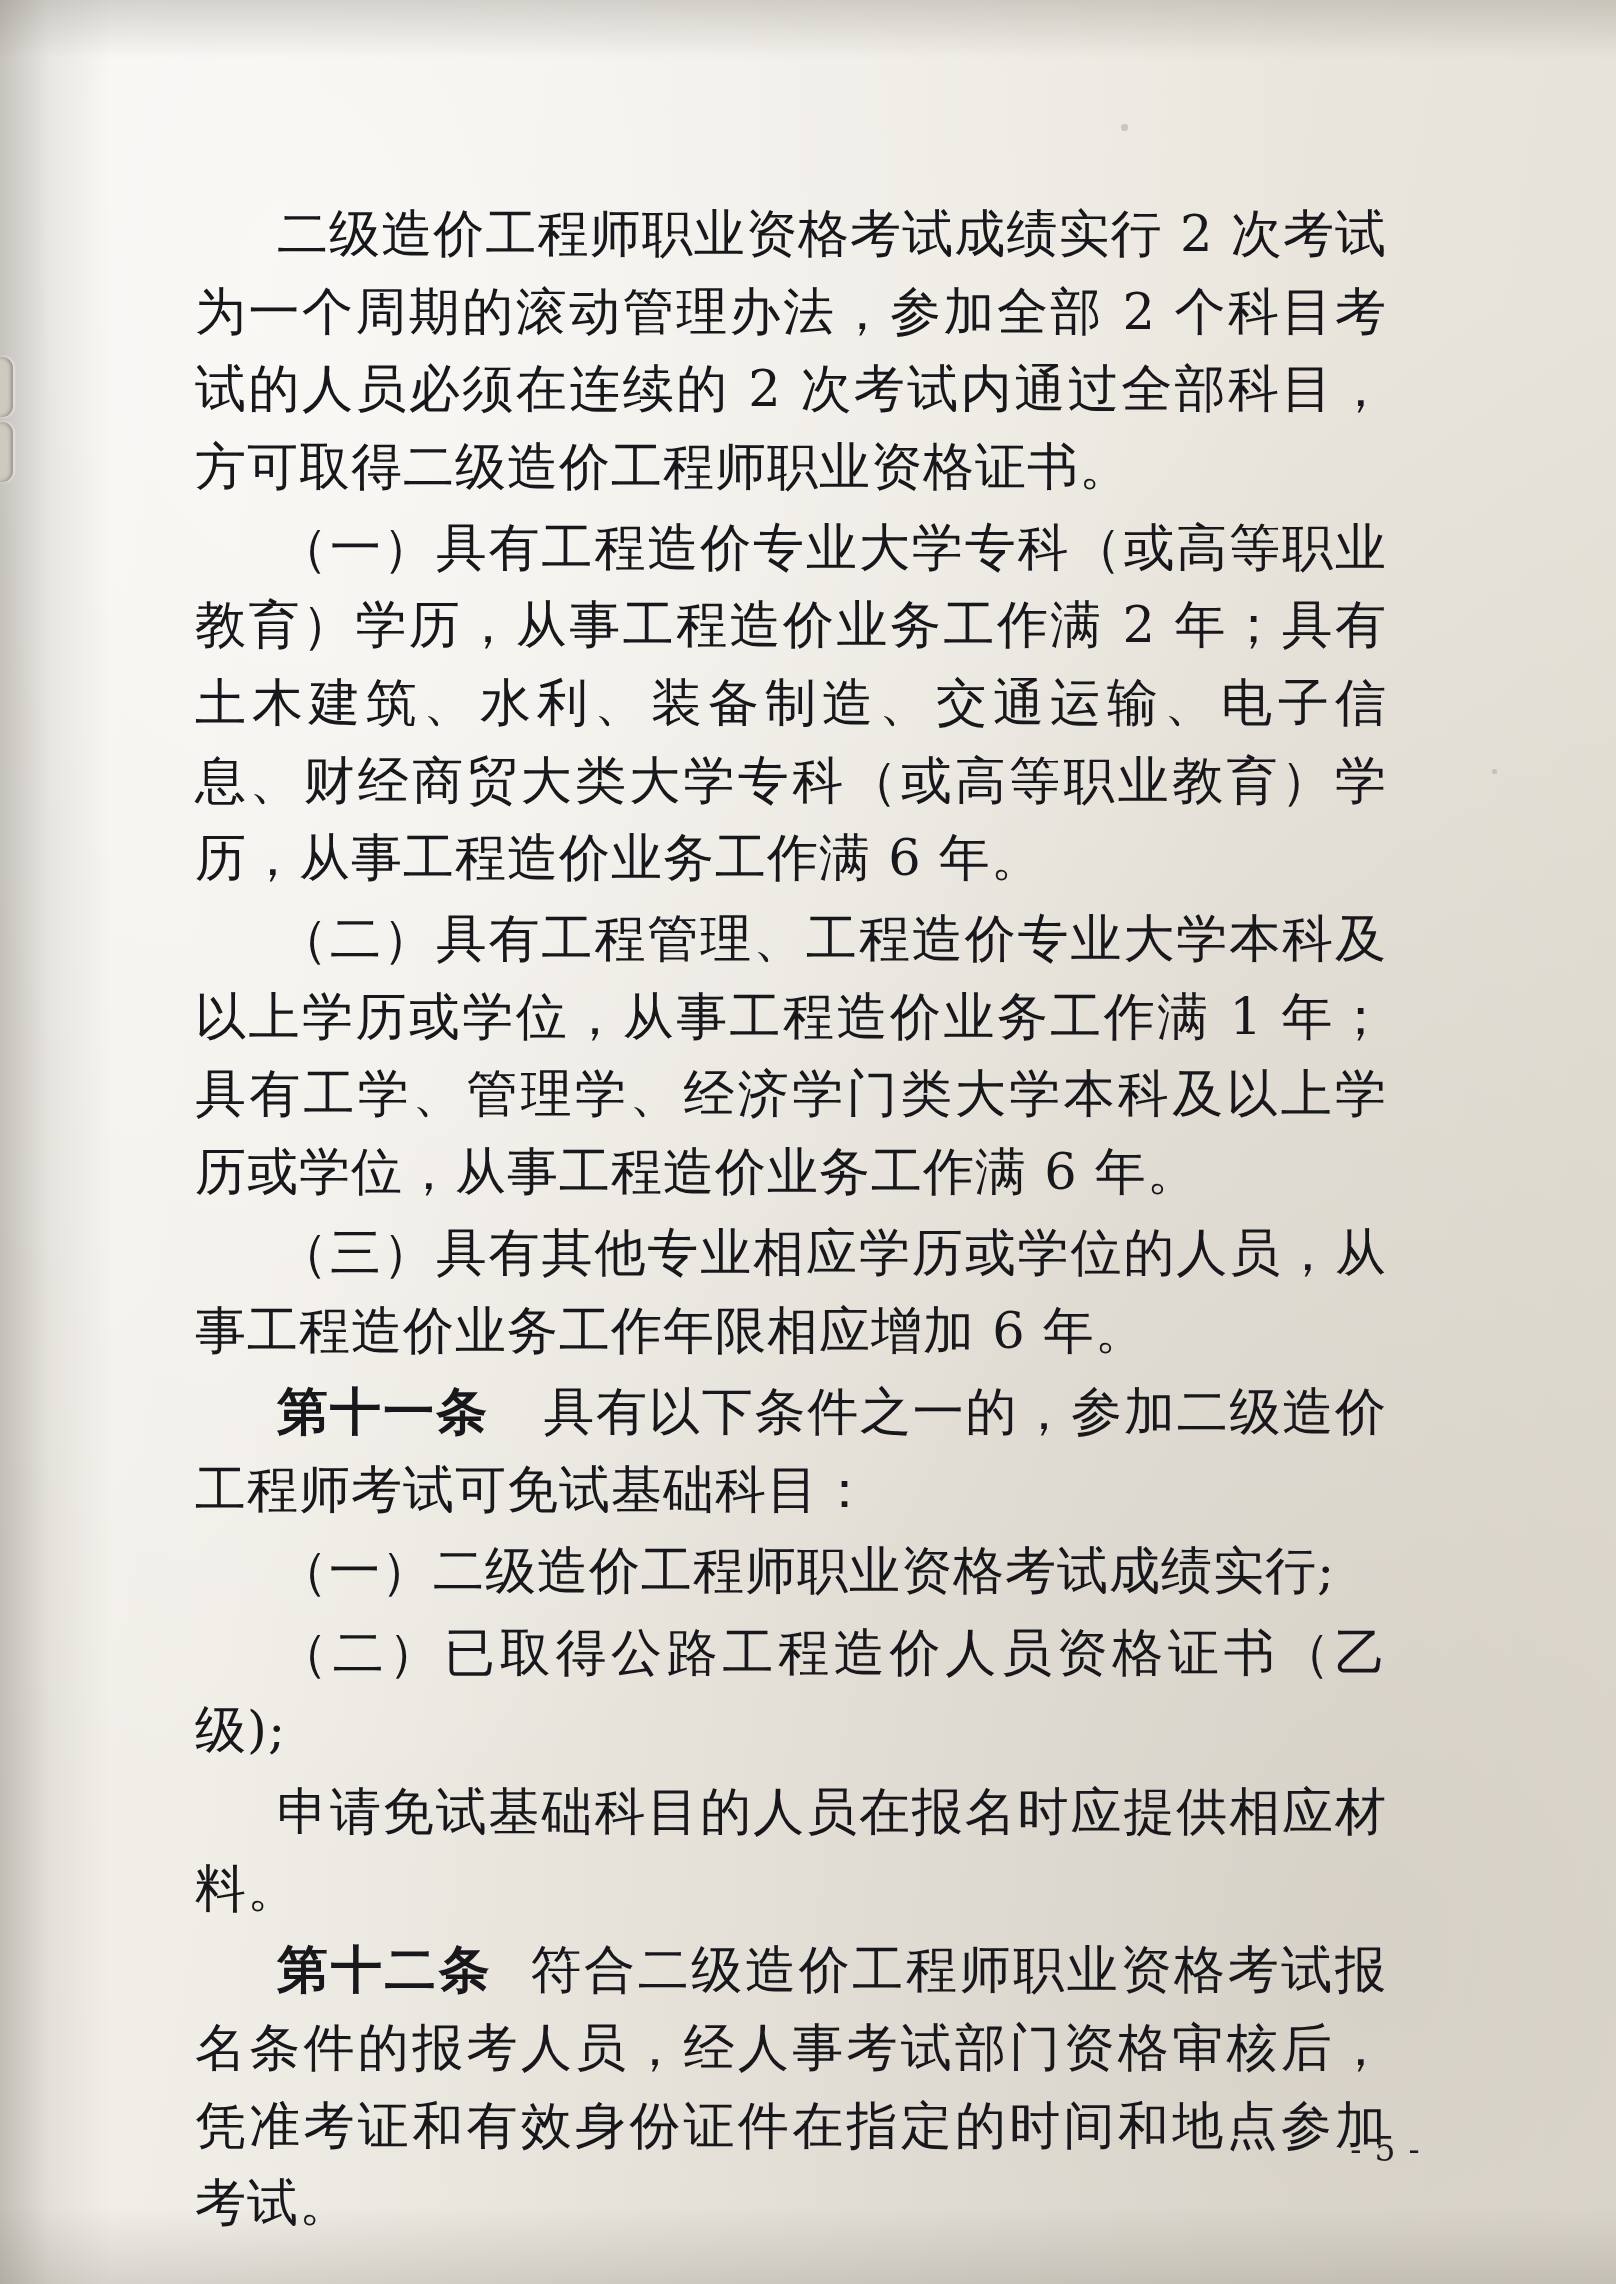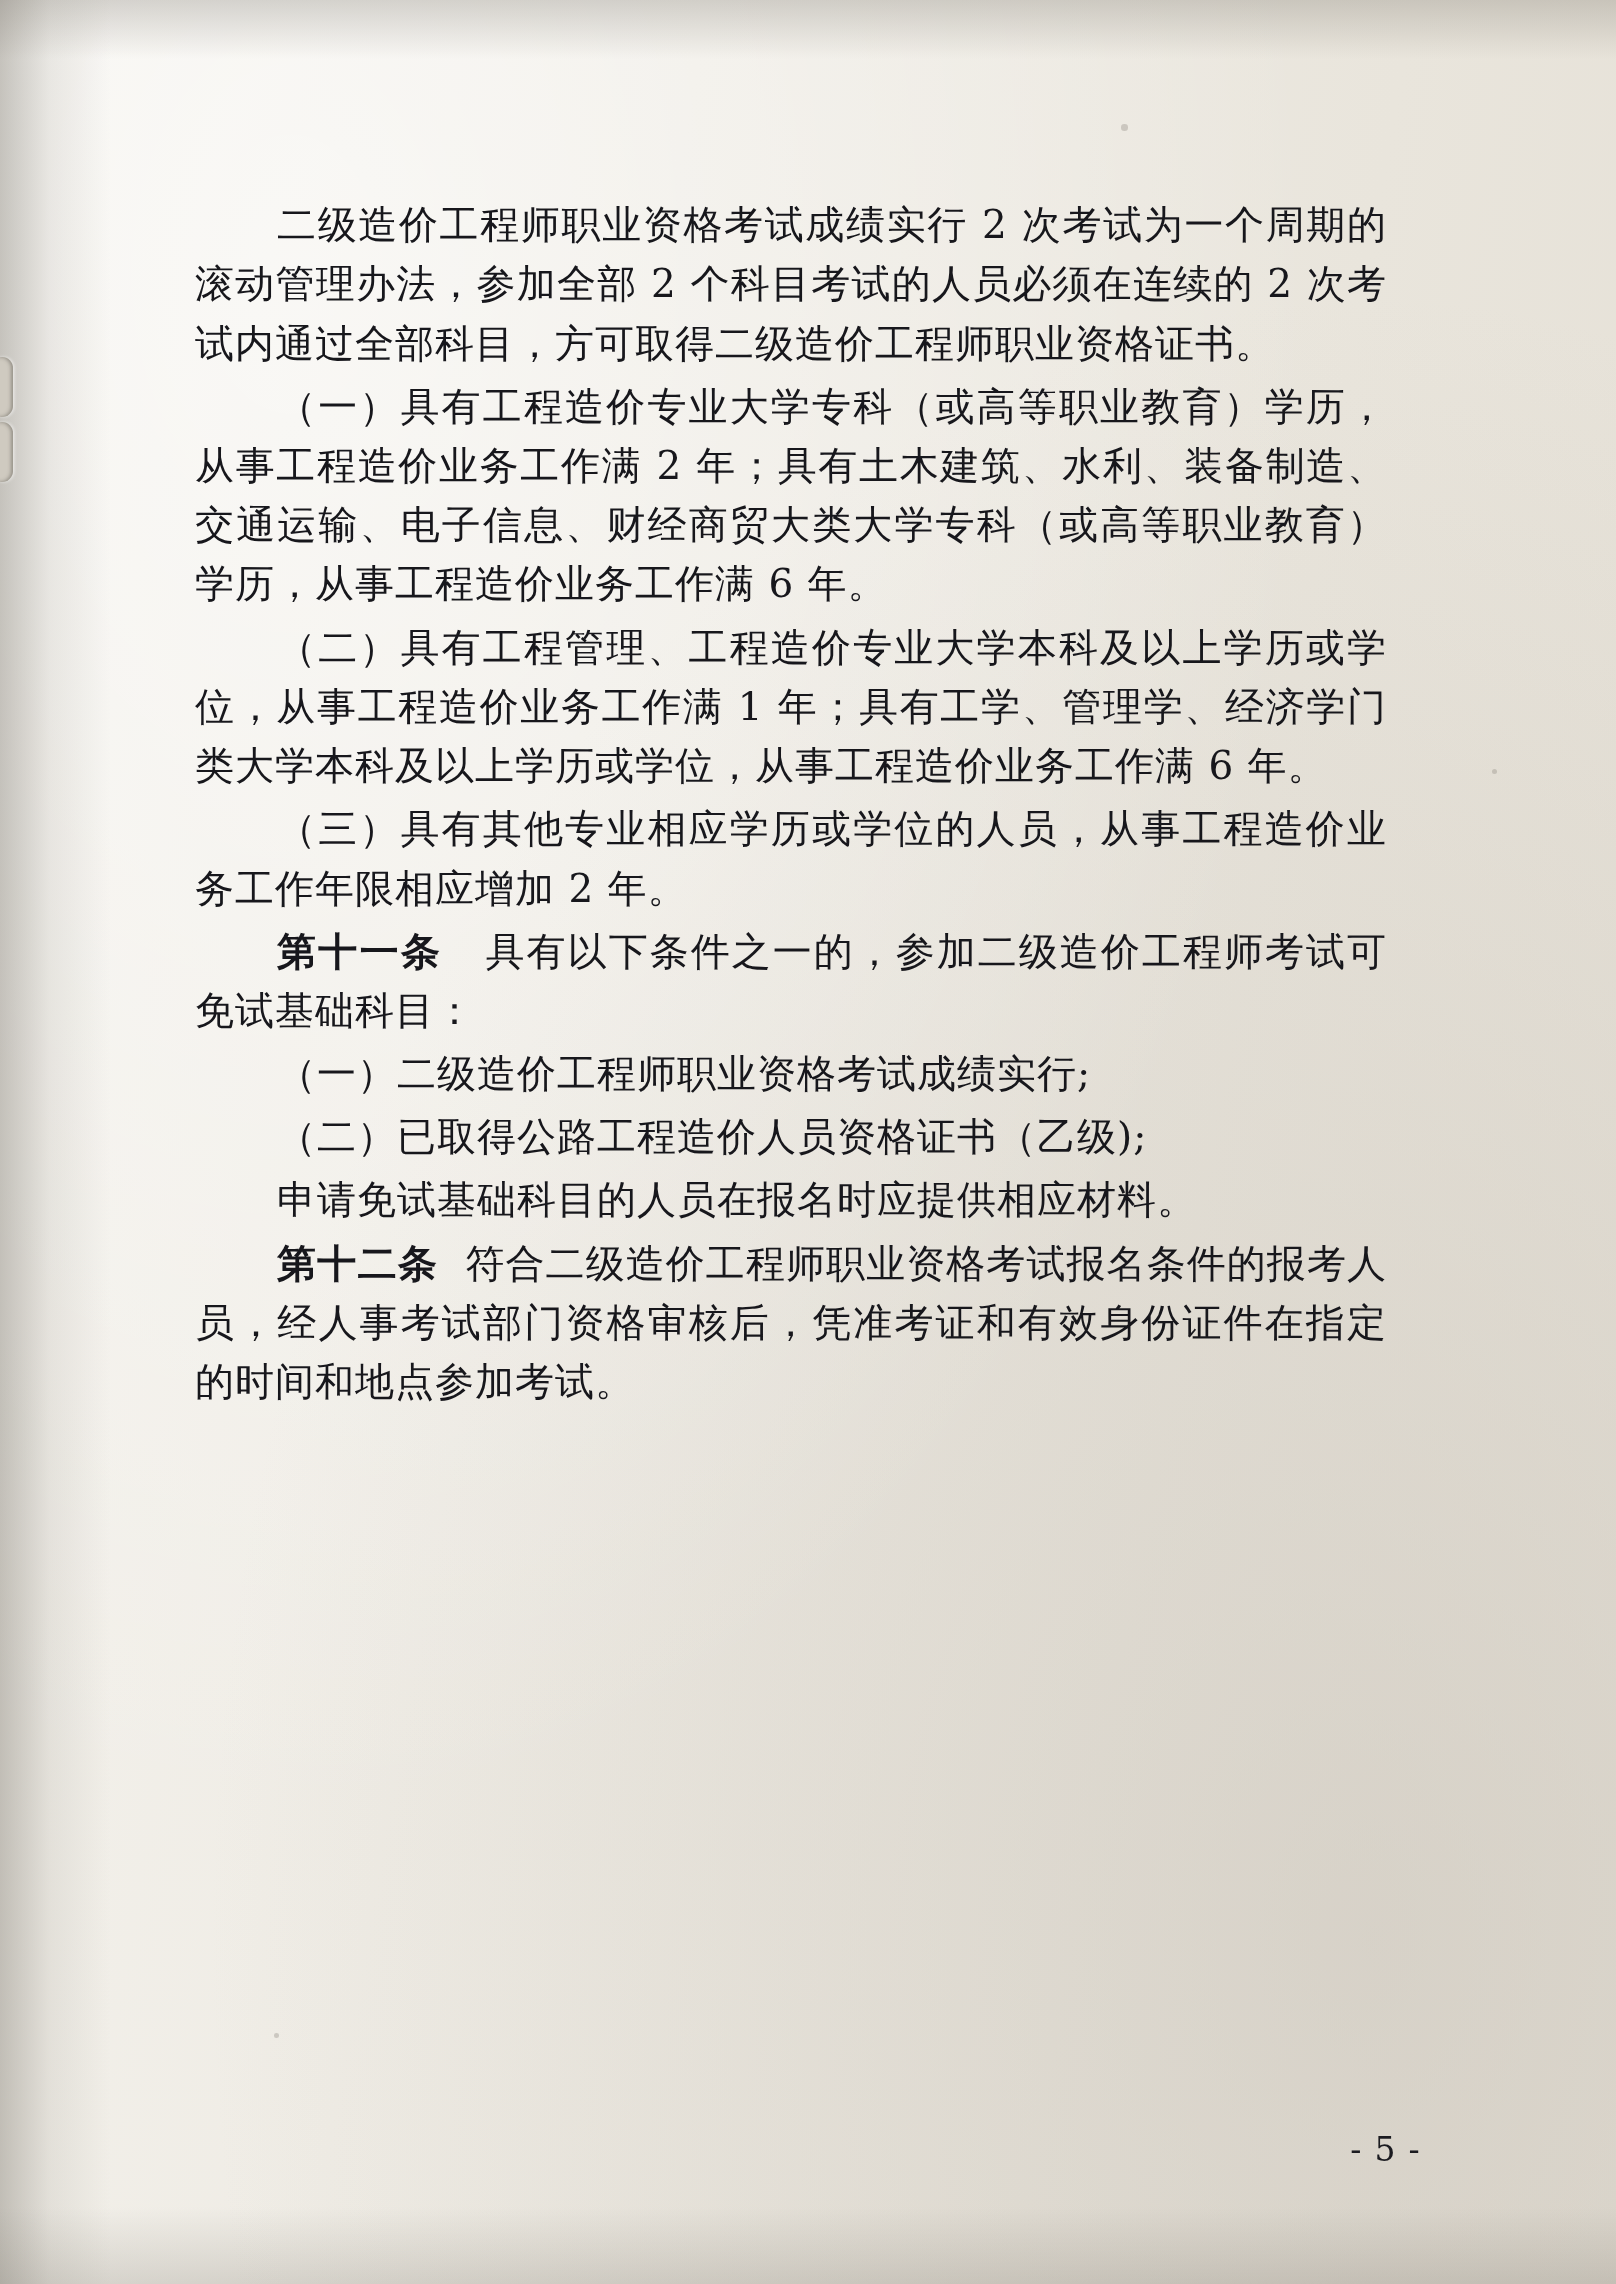--- a/index.html
+++ b/index.html
@@ -63,21 +63,21 @@
 
   .content {
     position: absolute;
     left: 195px;
     top: 195px;
     width: 1192px;
     color: #17171c;
   }
   p.para {
     margin: 0 0 3.9px 0;
-    font-size: 39px;
+    font-size: 51px;
     line-height: 1.52;
     letter-spacing: 1px;
     text-align: justify;
     text-justify: inter-ideograph;
     word-break: break-all;
   }
   p.indent { text-indent: 82px; }
   .lead {
     font-weight: bold;
     letter-spacing: 1.3px;
@@ -115,21 +115,21 @@
   <div class="speckle" style="left:274px; top:2033px; width:4.6px; height:4.6px;"></div>
 
   <div class="content">
     <p class="para indent">二级造价工程师职业资格考试成绩实行 2 次考试为一个周期的滚动管理办法，参加全部 2 个科目考试的人员必须在连续的 2 次考试内通过全部科目，方可取得二级造价工程师职业资格证书。</p>
 
 
     <p class="para indent">（一）具有工程造价专业大学专科（或高等职业教育）学历，从事工程造价业务工作满 2 年；具有土木建筑、水利、装备制造、交通运输、电子信息、财经商贸大类大学专科（或高等职业教育）学历，从事工程造价业务工作满 6 年。</p>
 
     <p class="para indent">（二）具有工程管理、工程造价专业大学本科及以上学历或学位，从事工程造价业务工作满 1 年；具有工学、管理学、经济学门类大学本科及以上学历或学位，从事工程造价业务工作满 6 年。</p>
 
-    <p class="para indent">（三）具有其他专业相应学历或学位的人员，从事工程造价业务工作年限相应增加 2 年。</p>
+    <p class="para indent">（三）具有其他专业相应学历或学位的人员，从事工程造价业务工作年限相应增加 6 年。</p>
 
     <p class="para indent">
       <span class="lead">第十一条</span>&nbsp;&nbsp;
       <span>具有以下条件之一的，参加二级造价工程师考试可免试基础科目：</span>
     </p>
 
     <p class="para indent">（一）二级造价工程师职业资格考试成绩实行;</p>
 
     <p class="para indent">（二）已取得公路工程造价人员资格证书（乙级);</p>
 

